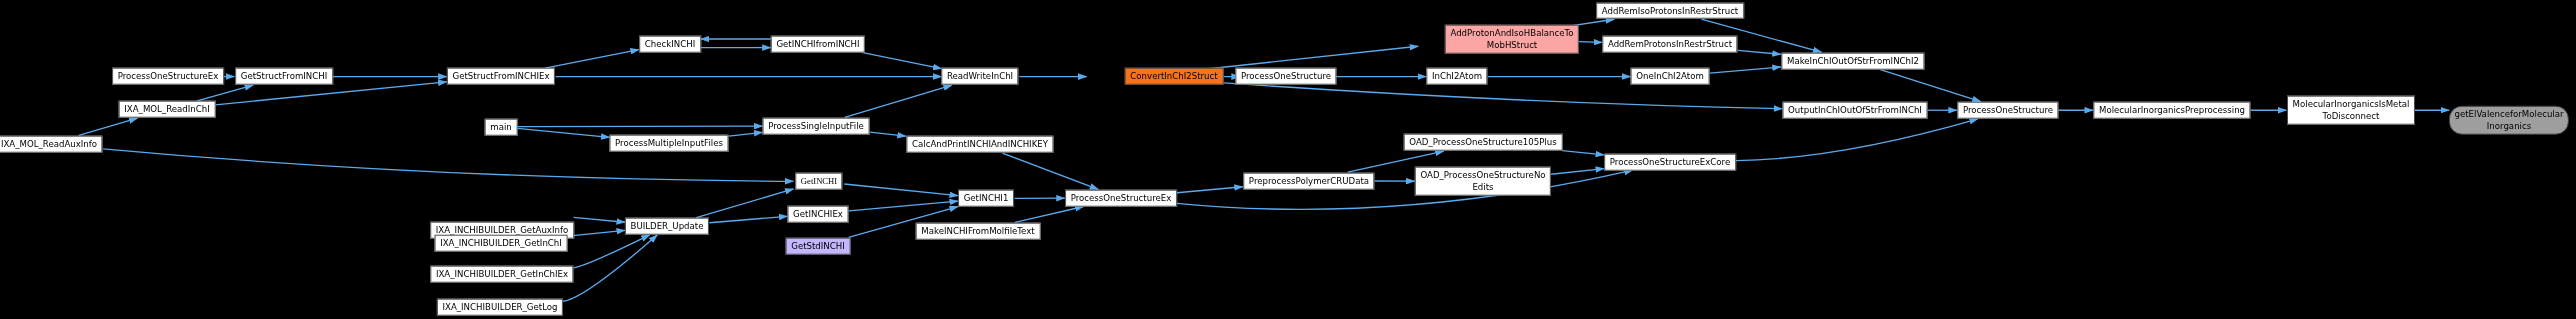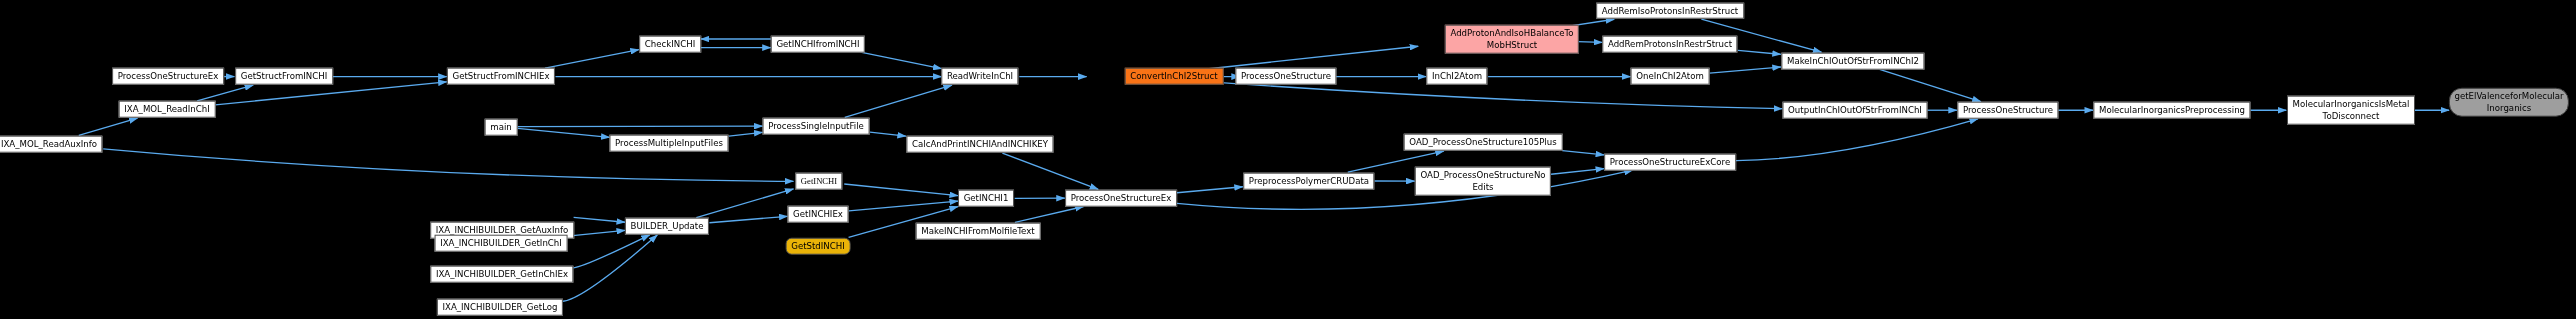--- a/index.html
+++ b/index.html
@@ -104,21 +104,21 @@
       <div class="node" style="left: 669px; top: 143px; background: rgb(255, 255, 255); border-color: rgb(76, 76, 76);">ProcessMultipleInputFiles</div>
       <div class="node" style="left: 667px; top: 226px; background: rgb(255, 255, 255); border-color: rgb(76, 76, 76);">BUILDER_Update</div>
       <div class="node" style="left: 502px; top: 210px; background: rgb(255, 255, 255); border-color: rgb(76, 76, 76); margin-top: 20px;">IXA_INCHIBUILDER_GetAuxInfo</div>
       <div class="node" style="left: 501px; top: 243px; background: rgb(255, 255, 255); border-color: rgb(76, 76, 76);">IXA_INCHIBUILDER_GetInChI</div>
       <div class="node" style="left: 502px; top: 274px; background: rgb(255, 255, 255); border-color: rgb(76, 76, 76);">IXA_INCHIBUILDER_GetInChIEx</div>
       <div class="node" style="left: 500px; top: 307px; background: rgb(255, 255, 255); border-color: rgb(76, 76, 76);">IXA_INCHIBUILDER_GetLog</div>
       <div class="node" style="left: 818px; top: 44px; background: rgb(255, 255, 255); border-color: rgb(76, 76, 76);">GetINCHIfromINCHI</div>
       <div class="node" style="left: 816px; top: 126px; background: rgb(255, 255, 255); border-color: rgb(76, 76, 76);">ProcessSingleInputFile</div>
       <div class="node" style="left: 819px; top: 181px; background: rgb(255, 255, 255); border-color: rgb(76, 76, 76); font-family: Liberation Serif, serif;">GetINCHI</div>
       <div class="node" style="left: 818px; top: 214px; background: rgb(255, 255, 255); border-color: rgb(76, 76, 76);">GetINCHIEx</div>
-      <div class="node" style="left: 818px; top: 246px; background: #eab308; border-color: rgb(76, 76, 76); border-radius: 6px;">GetStdINCHI</div>
+      <div class="node" style="left: 818px; top: 246px; background: #c4b5fd; border-color: rgb(76, 76, 76);">GetStdINCHI</div>
       <div class="node" style="left: 980px; top: 76px; background: rgb(255, 255, 255); border-color: rgb(76, 76, 76);">ReadWriteInChI</div>
       <div class="node" style="left: 980px; top: 144px; background: rgb(255, 255, 255); border-color: rgb(76, 76, 76);">CalcAndPrintINCHIAndINCHIKEY</div>
       <div class="node" style="left: 986px; top: 198px; background: rgb(255, 255, 255); border-color: rgb(76, 76, 76);">GetINCHI1</div>
       <div class="node" style="left: 978px; top: 231px; background: rgb(255, 255, 255); border-color: rgb(76, 76, 76);">MakeINCHIFromMolfileText</div>
       <div class="node" style="left: 1136px; top: 76px; background: #f97316; border-color: rgb(76, 76, 76); margin-left: 38px;">ConvertInChI2Struct</div>
       <div class="node" style="left: 1121px; top: 198px; background: rgb(255, 255, 255); border-color: rgb(76, 76, 76);">ProcessOneStructureEx</div>
       <div class="node" style="left: 1286px; top: 76px; background: rgb(255, 255, 255); border-color: rgb(76, 76, 76);">ProcessOneStructure</div>
       <div class="node" style="left: 1309px; top: 181px; background: rgb(255, 255, 255); border-color: rgb(76, 76, 76);">PreprocessPolymerCRUData</div>
       <div class="node" style="left: 1457px; top: 76px; background: rgb(255, 255, 255); border-color: rgb(76, 76, 76);">InChI2Atom</div>
       <div class="node" style="left: 1485px; top: 39px; background: #fca5a5; border-color: rgb(76, 76, 76); margin-left: 27px;">AddProtonAndIsoHBalanceTo
@@ -129,17 +129,17 @@
       <div class="node" style="left: 1670px; top: 10.5px; background: rgb(255, 255, 255); border-color: rgb(76, 76, 76);">AddRemIsoProtonsInRestrStruct</div>
       <div class="node" style="left: 1670px; top: 44px; background: rgb(255, 255, 255); border-color: rgb(76, 76, 76);">AddRemProtonsInRestrStruct</div>
       <div class="node" style="left: 1670px; top: 76px; background: rgb(255, 255, 255); border-color: rgb(76, 76, 76);">OneInChI2Atom</div>
       <div class="node" style="left: 1670px; top: 162px; background: rgb(255, 255, 255); border-color: rgb(76, 76, 76);">ProcessOneStructureExCore</div>
       <div class="node" style="left: 1853px; top: 61px; background: rgb(255, 255, 255); border-color: rgb(76, 76, 76);">MakeInChIOutOfStrFromINChI2</div>
       <div class="node" style="left: 1855px; top: 110px; background: rgb(255, 255, 255); border-color: rgb(76, 76, 76);">OutputInChIOutOfStrFromINChI</div>
       <div class="node" style="left: 2008px; top: 110px; background: rgb(255, 255, 255); border-color: rgb(76, 76, 76);">ProcessOneStructure</div>
       <div class="node" style="left: 2172px; top: 110px; background: rgb(255, 255, 255); border-color: rgb(76, 76, 76); text-align: right;">MolecularInorganicsPreprocessing</div>
       <div class="node" style="left: 2351px; top: 110px; background: rgb(255, 255, 255); border-color: rgb(76, 76, 76);">MolecularInorganicsIsMetal
 ToDisconnect</div>
-      <div class="node hl" style="left: 2509px; top: 102px; background: rgb(158, 158, 158); border-color: rgb(60, 60, 60); border-radius: 13px;">getElValenceforMolecular
+      <div class="node hl" style="left: 2509px; top: 120px; background: rgb(158, 158, 158); border-color: rgb(60, 60, 60); border-radius: 13px;">getElValenceforMolecular
 Inorganics</div>
     </div>
 </div>
 
 
 </body></html>

